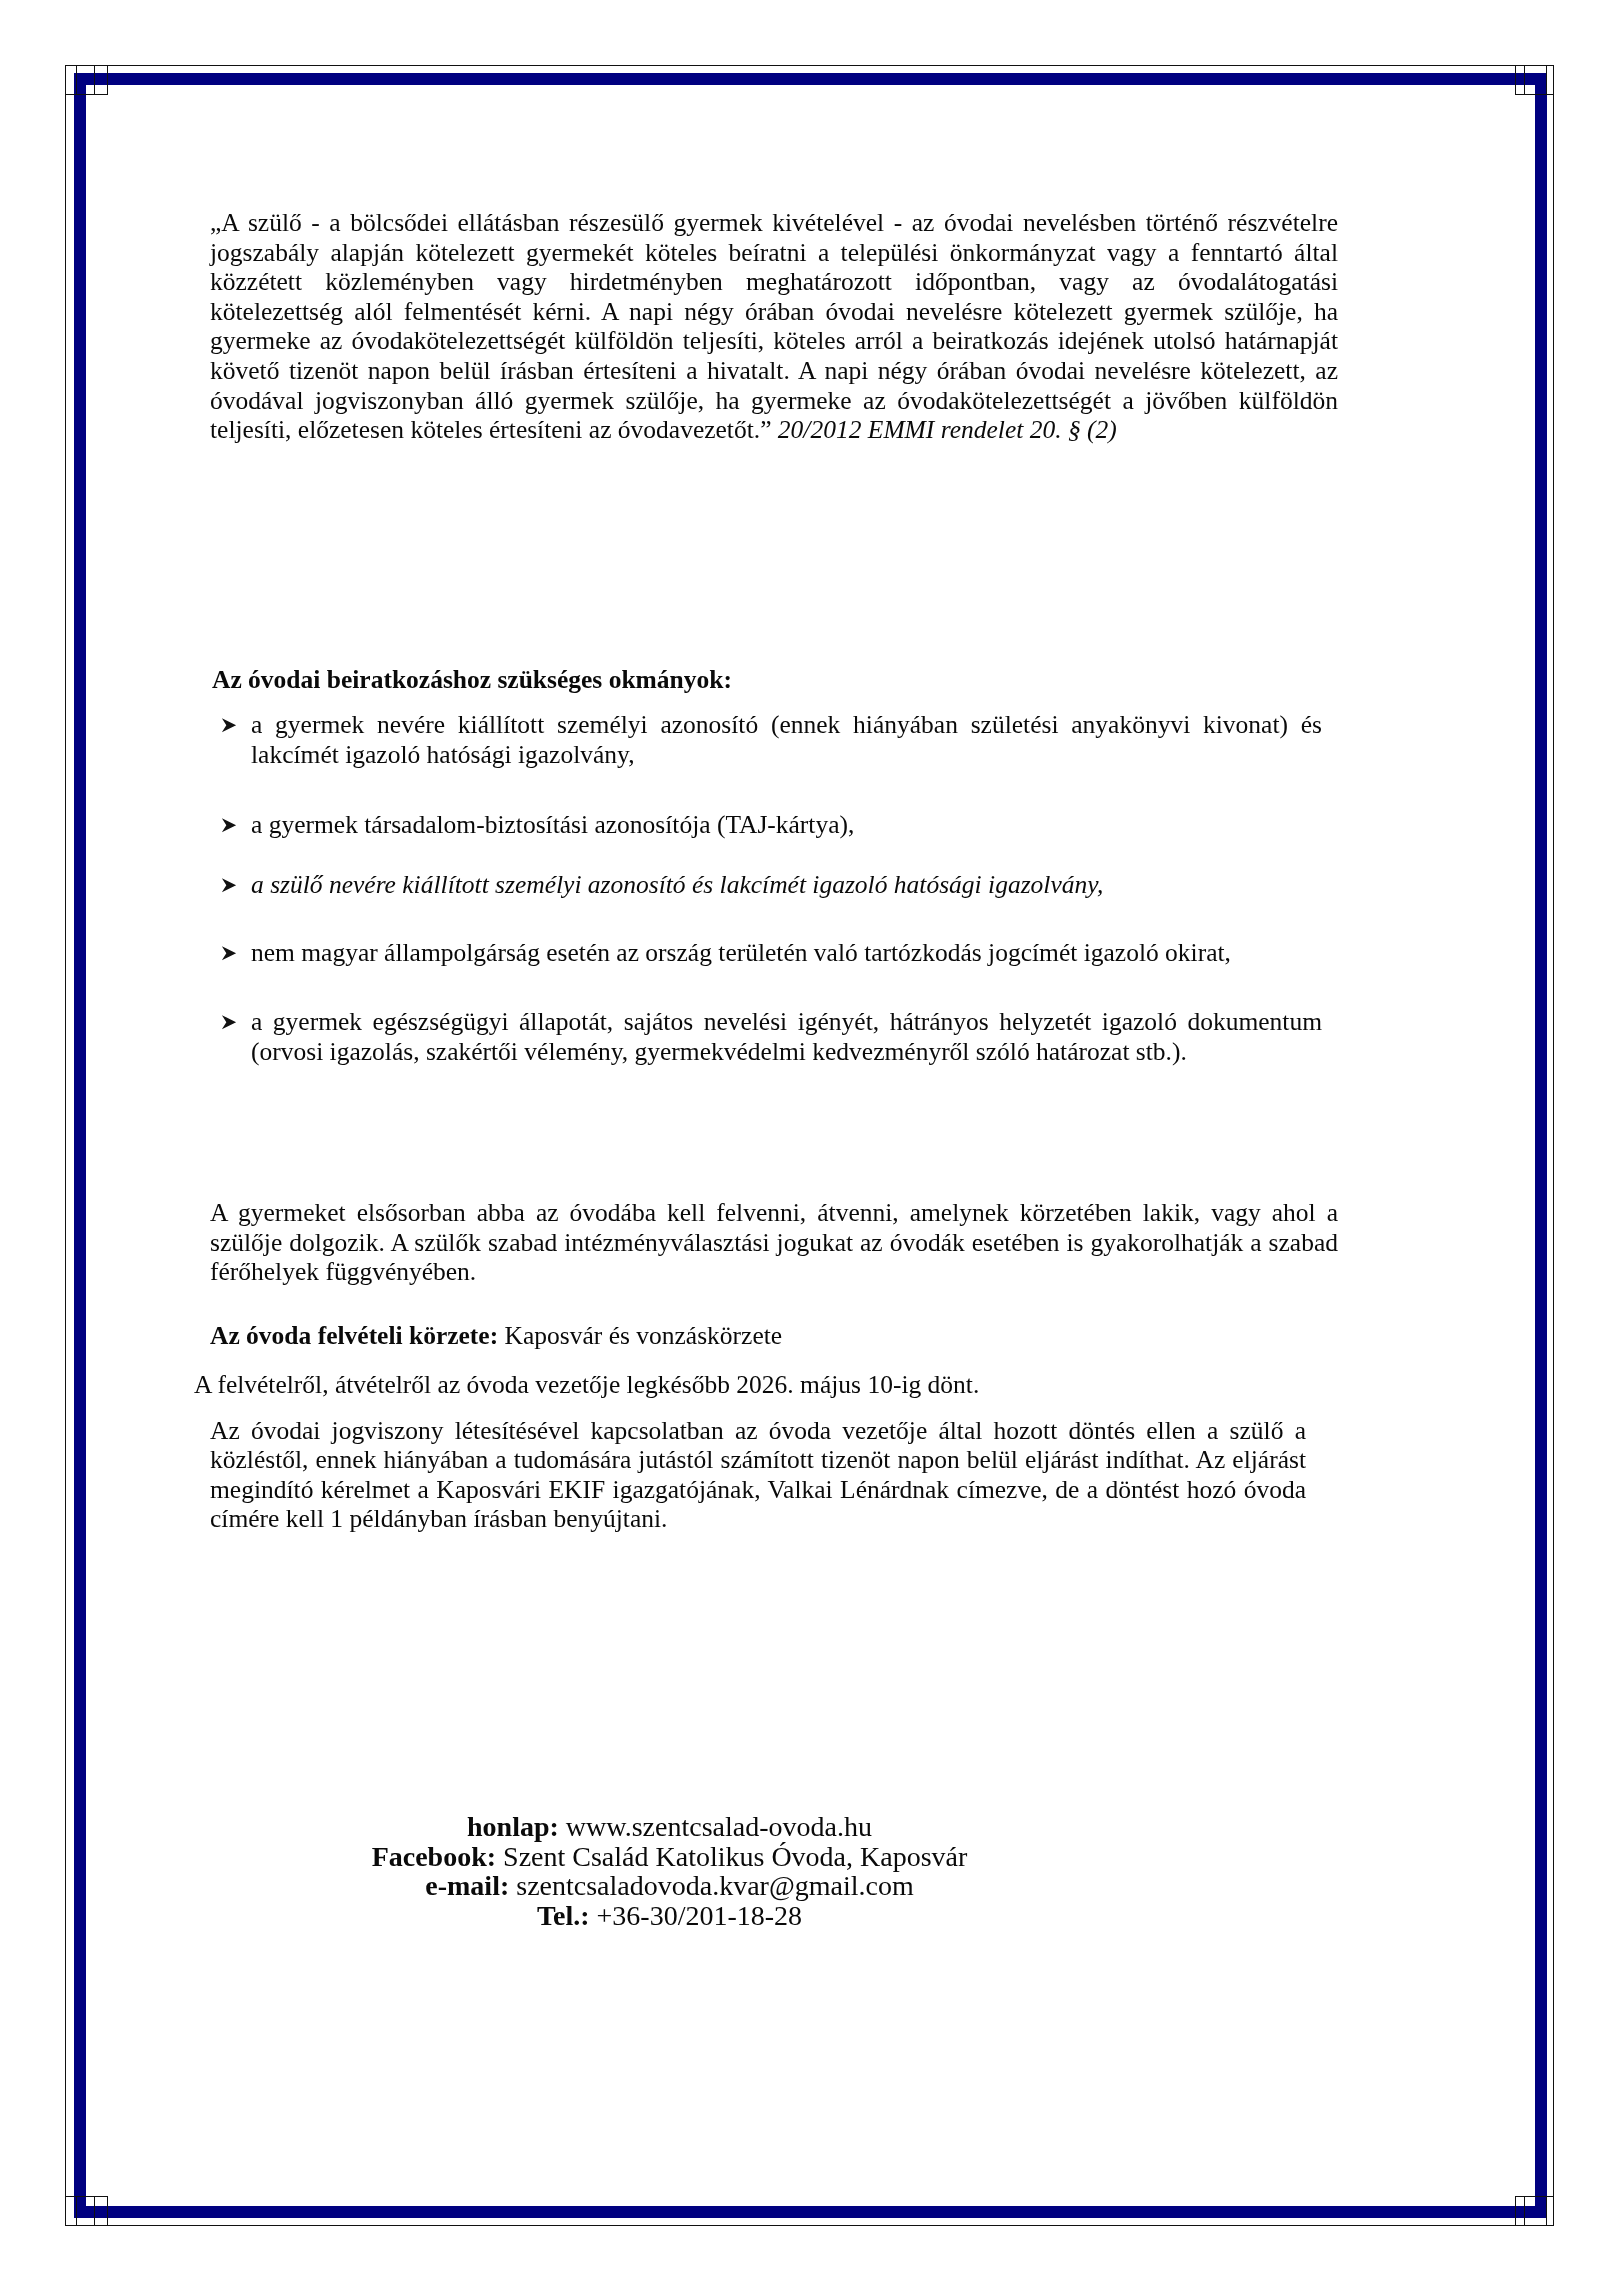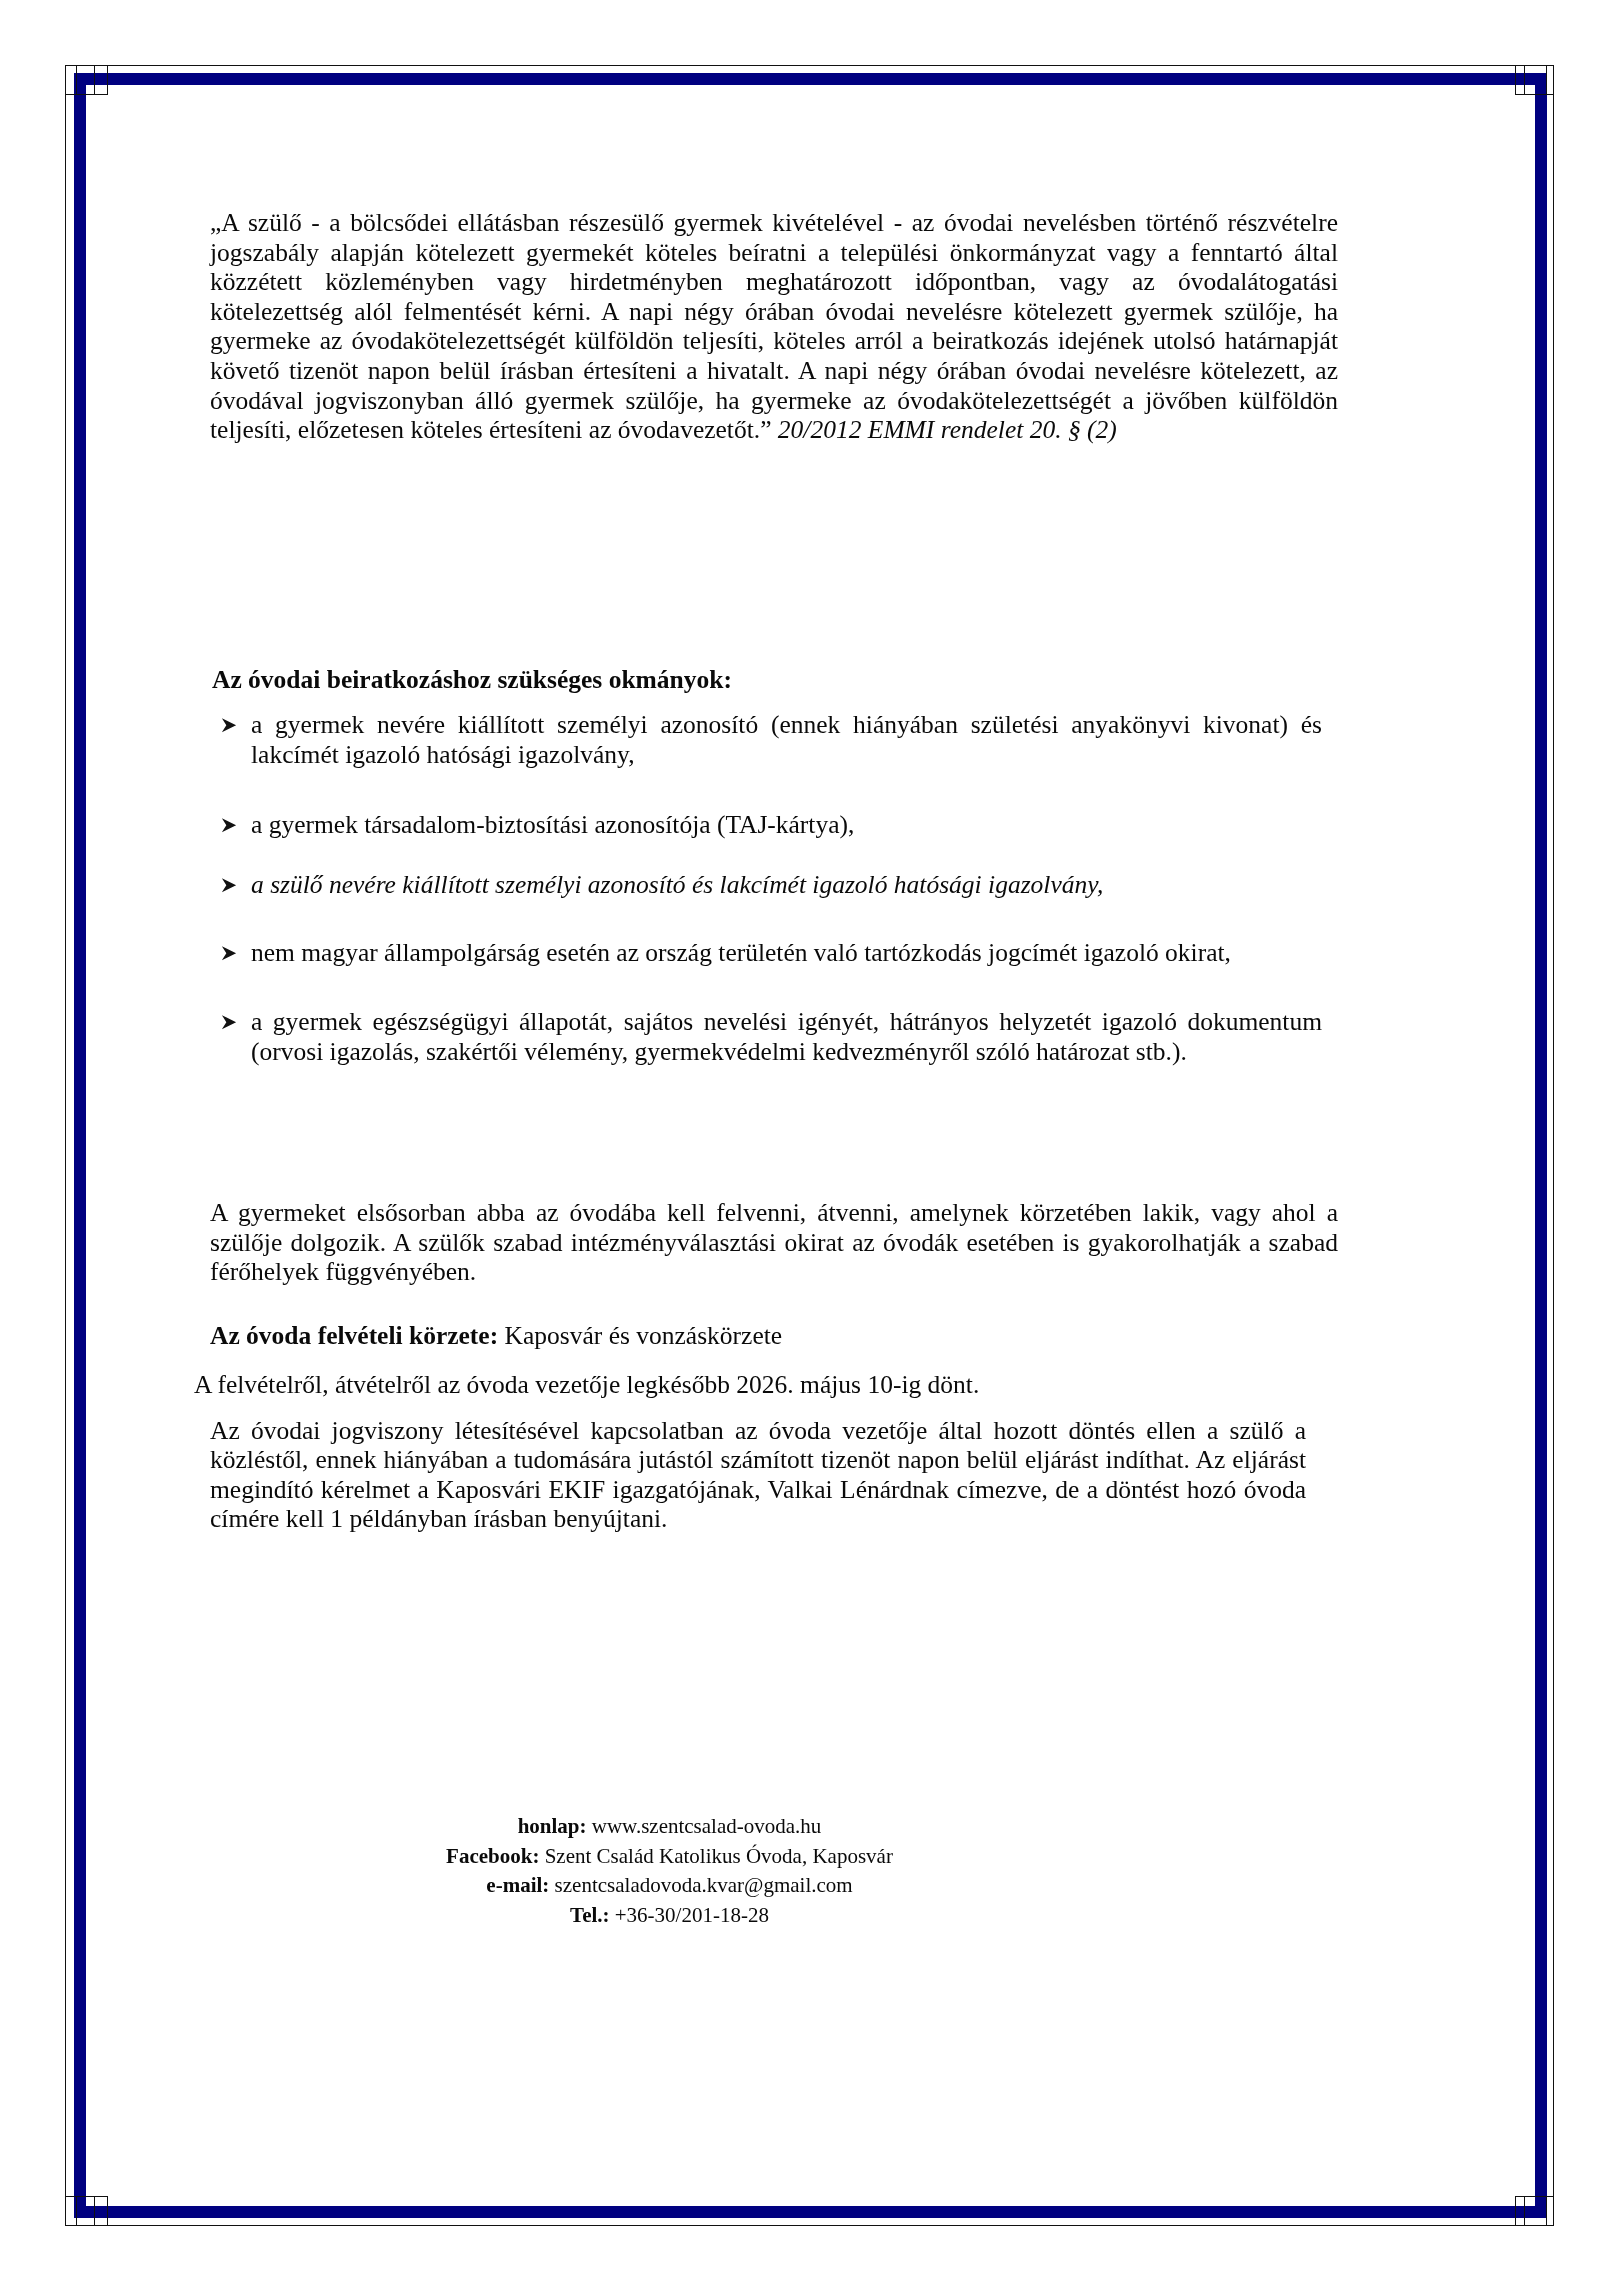--- a/index.html
+++ b/index.html
@@ -23,21 +23,21 @@
   .heading { position: absolute; top: 457px; left: 2px; font-weight: bold; }
   .bullets { position: absolute; top: 518px; left: 0; width: 1128px; margin: 0; padding: 0; list-style: none; }
   .bullets li { position: relative; padding-left: 57px; text-align: justify; }
   .bullets li .arrow { position: absolute; left: 27px; top: 0; width: 16px; height: 29.6px; }
   .p2 { position: absolute; top: 990px; left: 0; width: 1128px; }
   .p-korzet { position: absolute; top: 1113px; left: 0; }
   .p3 { position: absolute; top: 1178px; left: 0; width: 1128px; }
   .line { display: block; }
   .line.justify-line { text-align: justify; text-align-last: justify; }
 
-  .footer { position: absolute; top: 1812px; left: 0; width: 1339px; text-align: center; font-size: 21px; line-height: 29.6px; }
+  .footer { position: absolute; top: 1812px; left: 0; width: 1339px; text-align: center; font-size: 28px; line-height: 29.6px; }
 </style>
 </head>
 <body>
 
 <div class="frame-outer"></div>
 <div class="frame-navy" style="border-color: rgb(0, 0, 128);"></div>
 
 <div class="corner" style="left:65px;top:65px;"></div>
 <div class="corner" style="left:76px;top:65px;width:32px;height:30px;"></div>
 <div class="corner" style="left:1524px;top:65px;"></div>
@@ -82,21 +82,21 @@
       <span>nem magyar állampolgárság esetén az ország területén való tartózkodás jogcímét igazoló okirat,</span>
     </li>
     <li>
       <svg class="arrow" viewBox="0 0 18 33">
           <path d="M1 9 L17 17 L1 25 L6 17 Z" fill="#111"></path>
         </svg>
       <span>a gyermek egészségügyi állapotát, sajátos nevelési igényét, hátrányos helyzetét igazoló dokumentum (orvosi igazolás, szakértői vélemény, gyermekvédelmi kedvezményről szóló határozat stb.).</span>
     </li>
   </ul>
 
-  <p class="p2 just">A gyermeket elsősorban abba az óvodába kell felvenni, átvenni, amelynek körzetében lakik, vagy ahol a szülője dolgozik. A szülők szabad intézményválasztási okirat az óvodák esetében is gyakorolhatják a szabad férőhelyek függvényében.</p>
+  <p class="p2 just">A gyermeket elsősorban abba az óvodába kell felvenni, átvenni, amelynek körzetében lakik, vagy ahol a szülője dolgozik. A szülők szabad intézményválasztási jogukat az óvodák esetében is gyakorolhatják a szabad férőhelyek függvényében.</p>
 
   <p class="p-korzet">
     <span class="b">Az óvoda felvételi körzete:</span>
     <span>Kaposvár és vonzáskörzete</span>
   </p>
 
   <div class="p3">
     <span class="line">A felvételről, átvételről az óvoda vezetője legkésőbb 2026. május 10-ig dönt.</span>
     <p class="just">Az óvodai jogviszony létesítésével kapcsolatban az óvoda vezetője által hozott döntés ellen a szülő a közléstől, ennek hiányában a tudomására jutástól számított tizenöt napon belül eljárást indíthat. Az eljárást megindító kérelmet a Kaposvári EKIF igazgatójának, Valkai Lénárdnak címezve, de a döntést hozó óvoda címére kell 1 példányban írásban benyújtani.</p>
   </div>

